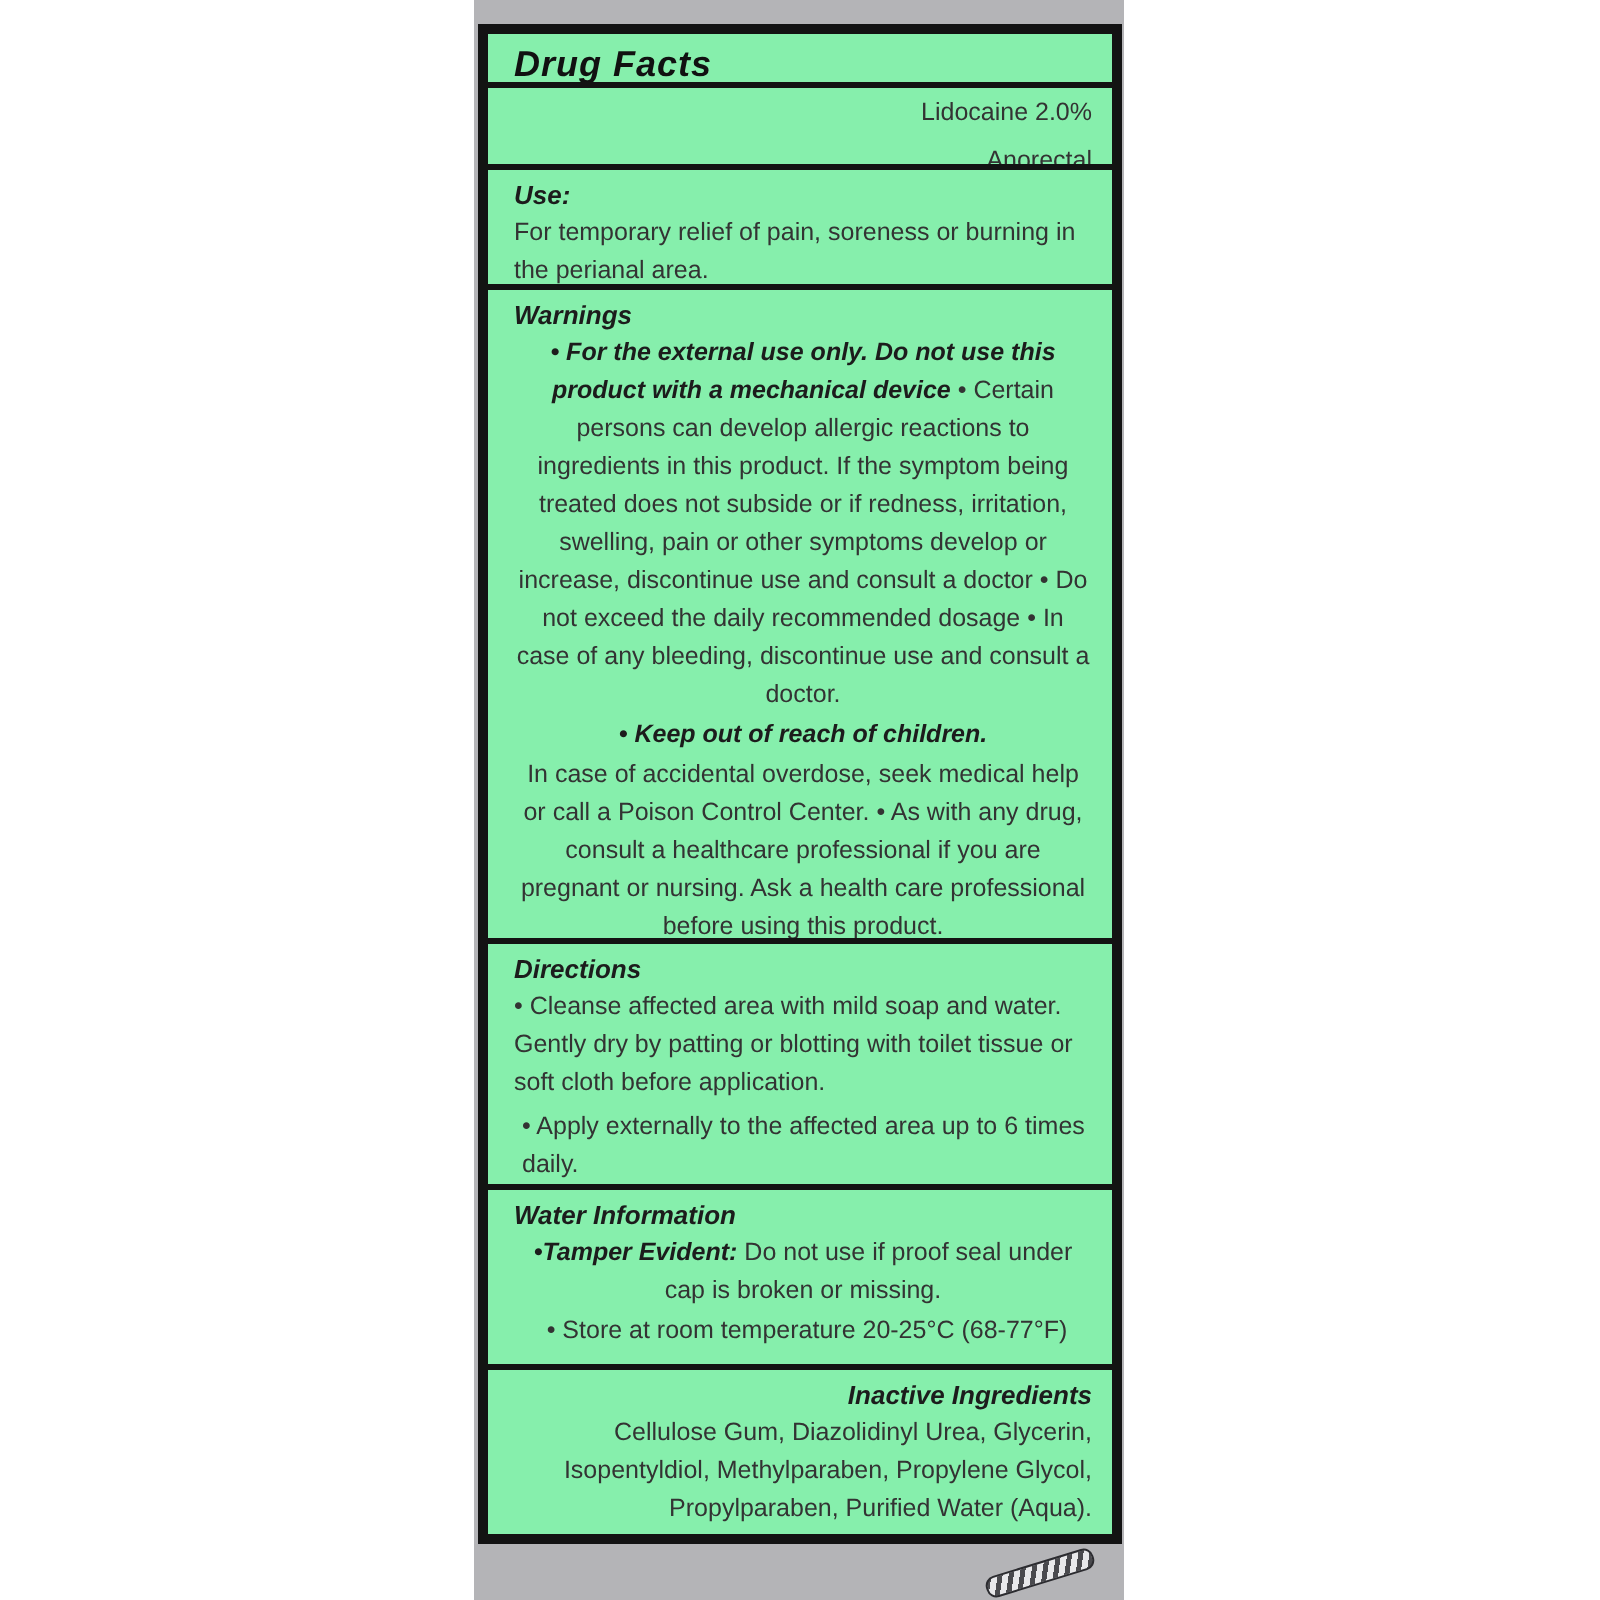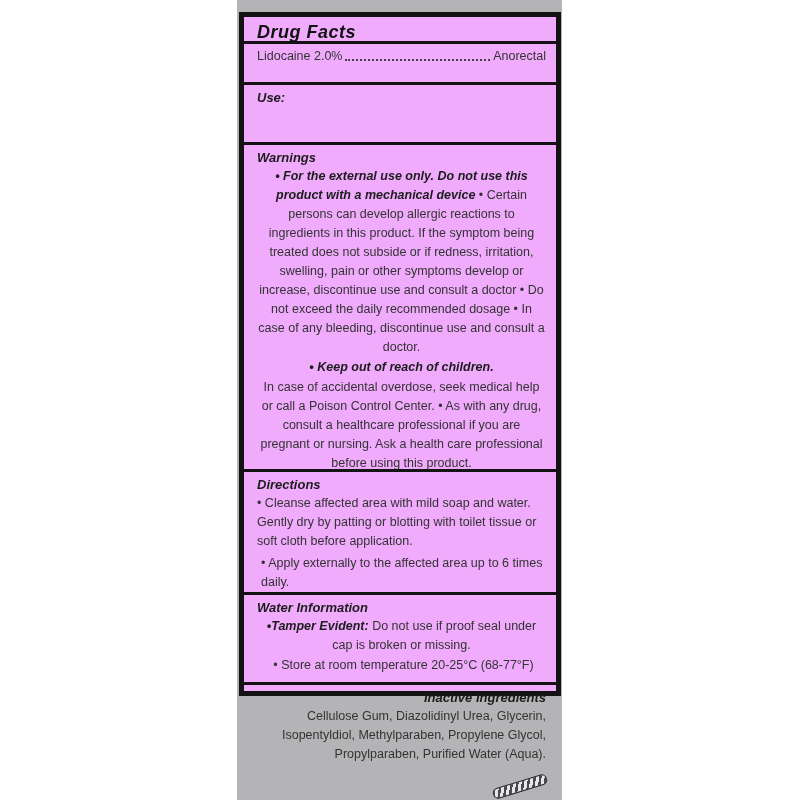--- a/index.html
+++ b/index.html
@@ -1,36 +1,36 @@
 <!DOCTYPE html>
 <html><head>
 <meta charset="utf-8">
 <style>
   * { margin:0; padding:0; box-sizing:border-box; }
   html,body { width:800px; height:800px; background:#ffffff; font-family:"Liberation Sans", sans-serif; }
   .stage { position:relative; width:800px; height:800px; background:#ffffff; overflow:hidden; }
 
   .backdrop { position:absolute; left:237px; top:0; width:325px; height:800px; background:#b4b4b7; }
 
-  .label { position:absolute; left:239px; top:12px; width:322px; height:684px;
-           background:#f0abfc; border:5px solid #131313; color:#2e2e2e; }
+  .label { position:absolute; left:239px; top:12px; width:322px; height:760px;
+           background:#86efac; border:5px solid #131313; color:#2e2e2e; }
 
   .sec { border-bottom:3px solid #131313; padding:3px 10px 2px 13px; overflow:hidden; }
   .sec:last-child { border-bottom:none; }
 
   .df-title { font-size:18px; font-weight:bold; font-style:italic; color:#111; letter-spacing:0.5px; padding-top:2px; }
   .sec-header { height:27px; }
 
   .hdg { font-size:13px; font-weight:bold; font-style:italic; color:#1c1c1c; line-height:19px; }
   .body-txt { font-size:12.5px; line-height:19px; color:#333; }
   .bold-it { font-weight:bold; font-style:italic; color:#1c1c1c; }
 
   .sec-active { height:41px; }
   .ai-row { display:flex; justify-content:space-between; }
-  .leader-row { display:flex; align-items:flex-end; font-size:12.5px; line-height:18px; color:#333; }
+  .leader-row { display:flex; align-items:flex-end; font-size:12.5px; line-height:18px; color:#333;flex-direction:column; }
   .leader-fill { flex:1 1 auto; border-bottom:2px dotted #444; margin:0 3px 4px 3px; }
 
   .sec-use { height:60px; }
   .sec-warnings { height:327px; }
   .sec-directions { height:123px; }
   .sec-other { height:90px; }
   .sec-inactive { height:84px;text-align:right; }
 
   .para { margin-bottom:1px;text-align:center; }
   .bullet-item { margin-bottom:3px; }
@@ -56,20 +56,21 @@
     <div class="sec sec-active">
       <div class="leader-row">
         <span>Lidocaine 2.0%</span>
         <span class="leader-fill"></span>
         <span>Anorectal</span>
       </div>
     </div>
 
     <div class="sec sec-use">
       <div class="hdg">Use:</div>
+      <div class="body-txt">For temporary relief of pain, soreness or burning in the perianal area.</div>
     </div>
 
     <div class="sec sec-warnings">
       <div class="hdg">Warnings</div>
       <p class="body-txt para"><span class="bold-it">• For the external use only. Do not use this product with a mechanical device</span><span> • Certain persons can develop allergic reactions to ingredients in this product. If the symptom being treated does not subside or if redness, irritation, swelling, pain or other symptoms develop or increase, discontinue use and consult a doctor •  Do not exceed the daily recommended dosage •  In case of any bleeding, discontinue use and consult a doctor.</span></p>
       <p class="body-txt para bold-it">• Keep out of reach of children.</p>
       <p class="body-txt para">In case of accidental overdose, seek medical help or call a Poison Control Center. •  As with any drug, consult a healthcare professional if you are pregnant or nursing. Ask a health care professional before using this product.</p>
     </div>
 
     <div class="sec sec-directions">

